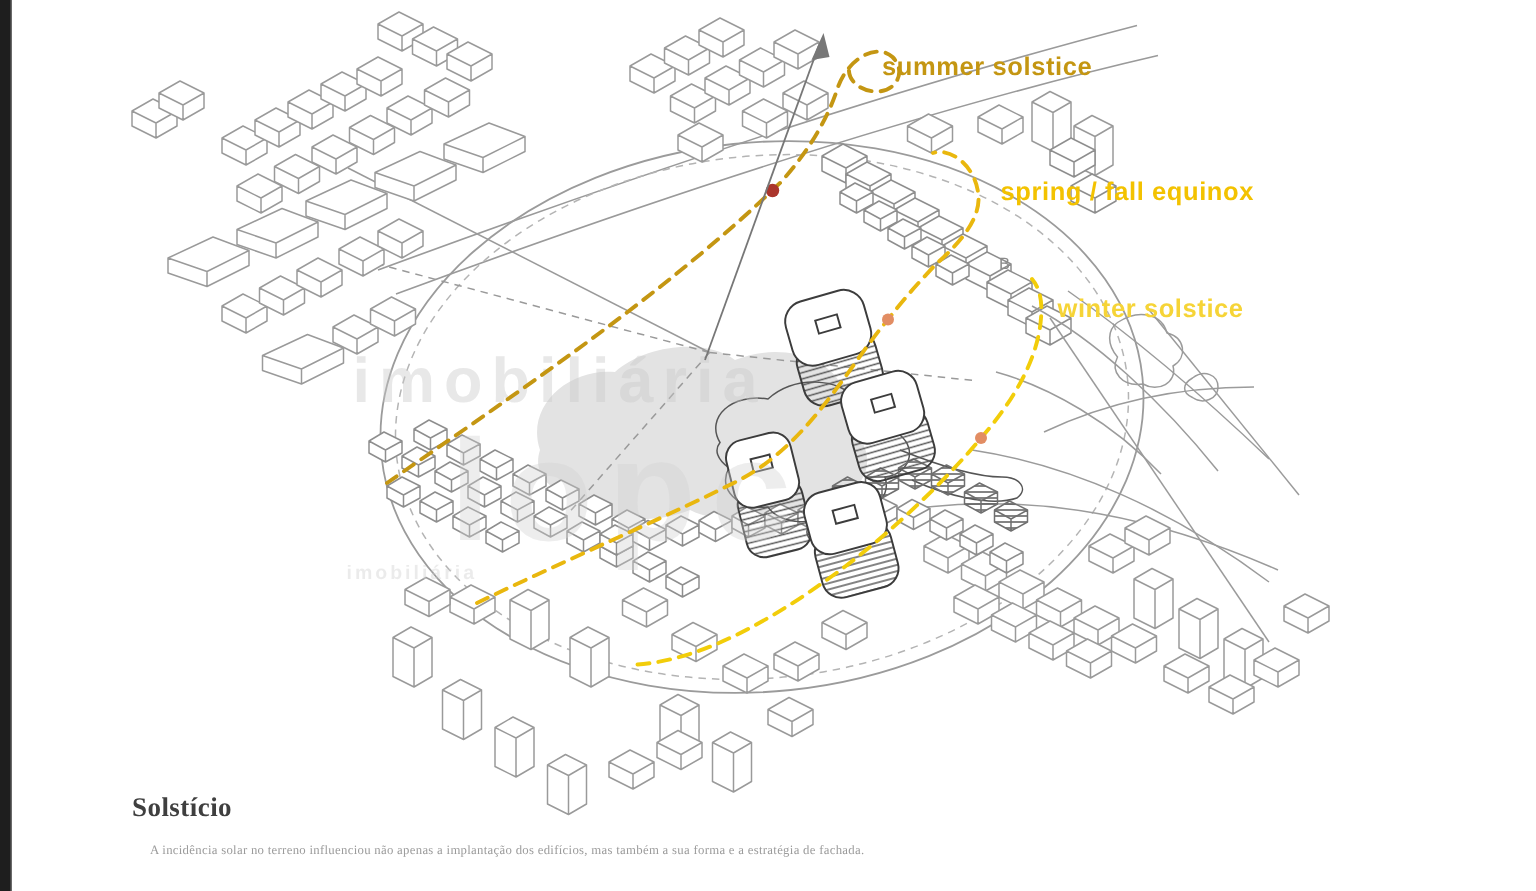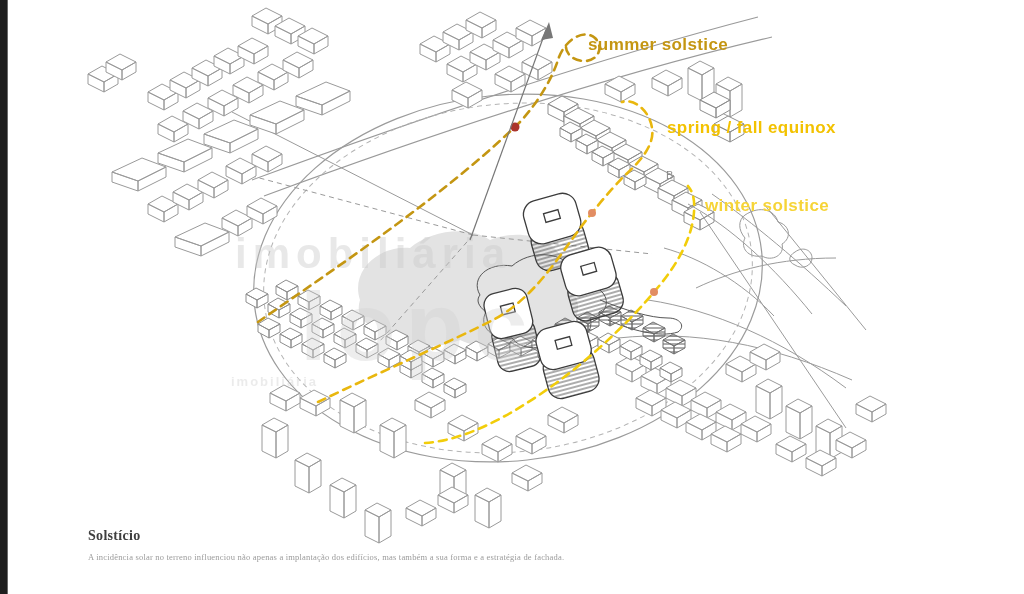--- a/index.html
+++ b/index.html
@@ -2,23 +2,23 @@
 <html><head>
 <meta charset="utf-8">
 <style>
   html,body{margin:0;padding:0;background:#ffffff;}
   .stage{position:relative;width:1024px;height:594px;background:#ffffff;overflow:hidden;
          font-family:"Liberation Sans",sans-serif;}
   .edge-bar{position:absolute;left:0;top:0;width:7px;height:594px;background:#1e1e1e;
             border-right:1px solid #6a6a6a;}
   svg{position:absolute;left:0;top:0;}
   .caption{position:absolute;left:88px;top:528px;width:860px;}
-  .caption h3{margin:0 0 8px 0;font-family:"Liberation Serif",serif;font-size:14px;
+  .caption h3{margin:0 0 8px 0;font-family:"Liberation Serif",serif;font-size:18px;
               font-weight:bold;color:#3f3f3f;letter-spacing:.3px;}
-  .caption p{margin:0;font-family:"Liberation Serif",serif;font-size:8.5px;color:#9b9b9b;
+  .caption p{margin:12px;font-family:"Liberation Serif",serif;font-size:8.5px;color:#9b9b9b;
              letter-spacing:.2px;}
   text{font-family:"Liberation Sans",sans-serif;}
   .sun-label{font-size:17px;font-weight:600;letter-spacing:.4px;}
   .wm1{font-size:42px;font-weight:bold;fill:#c9c9c9;opacity:.42;letter-spacing:6px;}
   .wm2{font-size:96px;font-weight:bold;fill:#d2d2d2;opacity:.38;letter-spacing:10px;}
   .wm3{font-size:13px;font-weight:bold;fill:#cfcfcf;opacity:.4;letter-spacing:2px;}
   .bmark{font-size:11px;fill:#8a8a8a;}
 </style>
 </head>
 <body>

